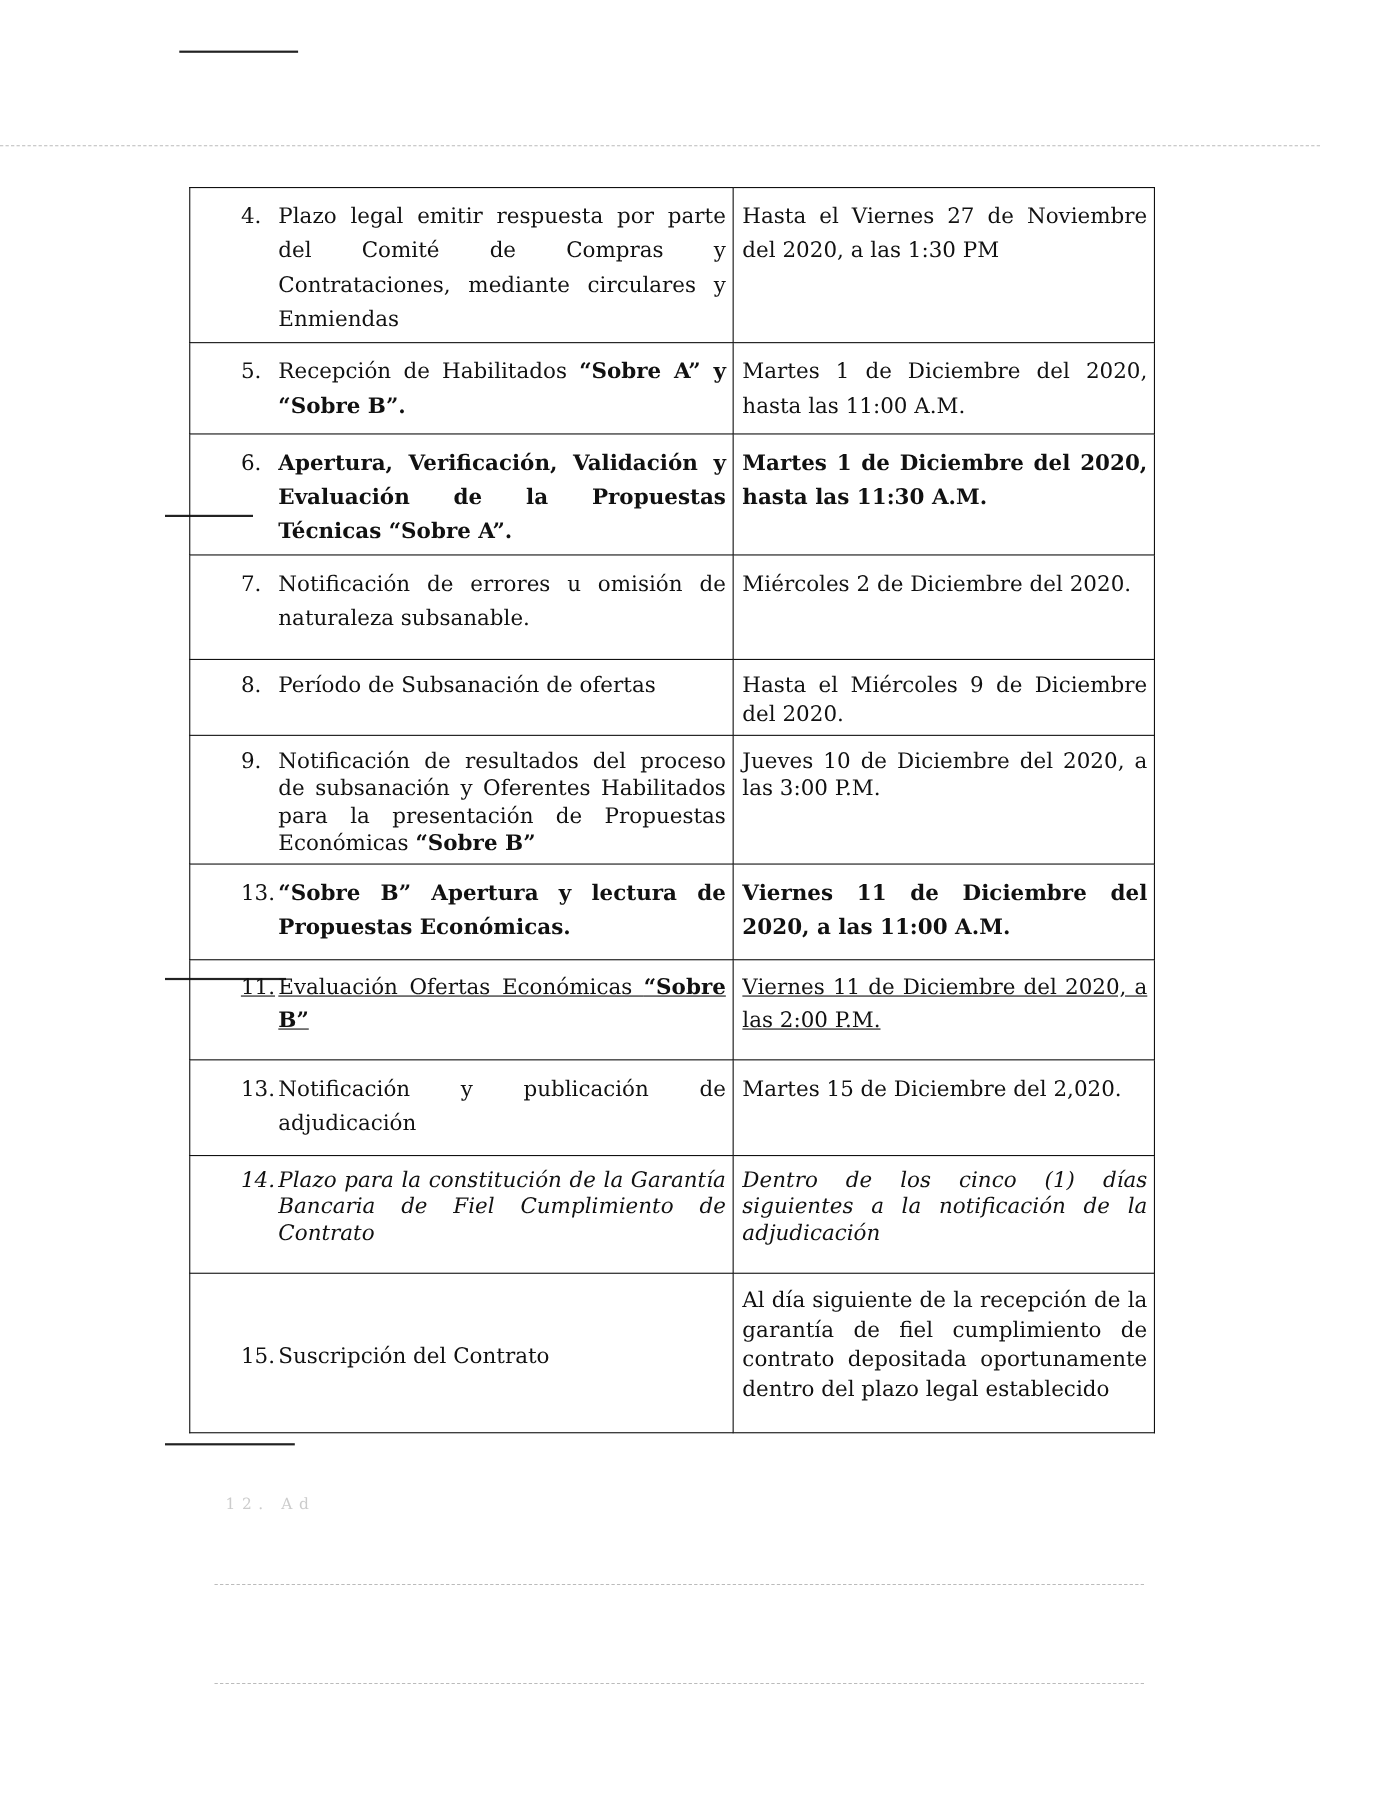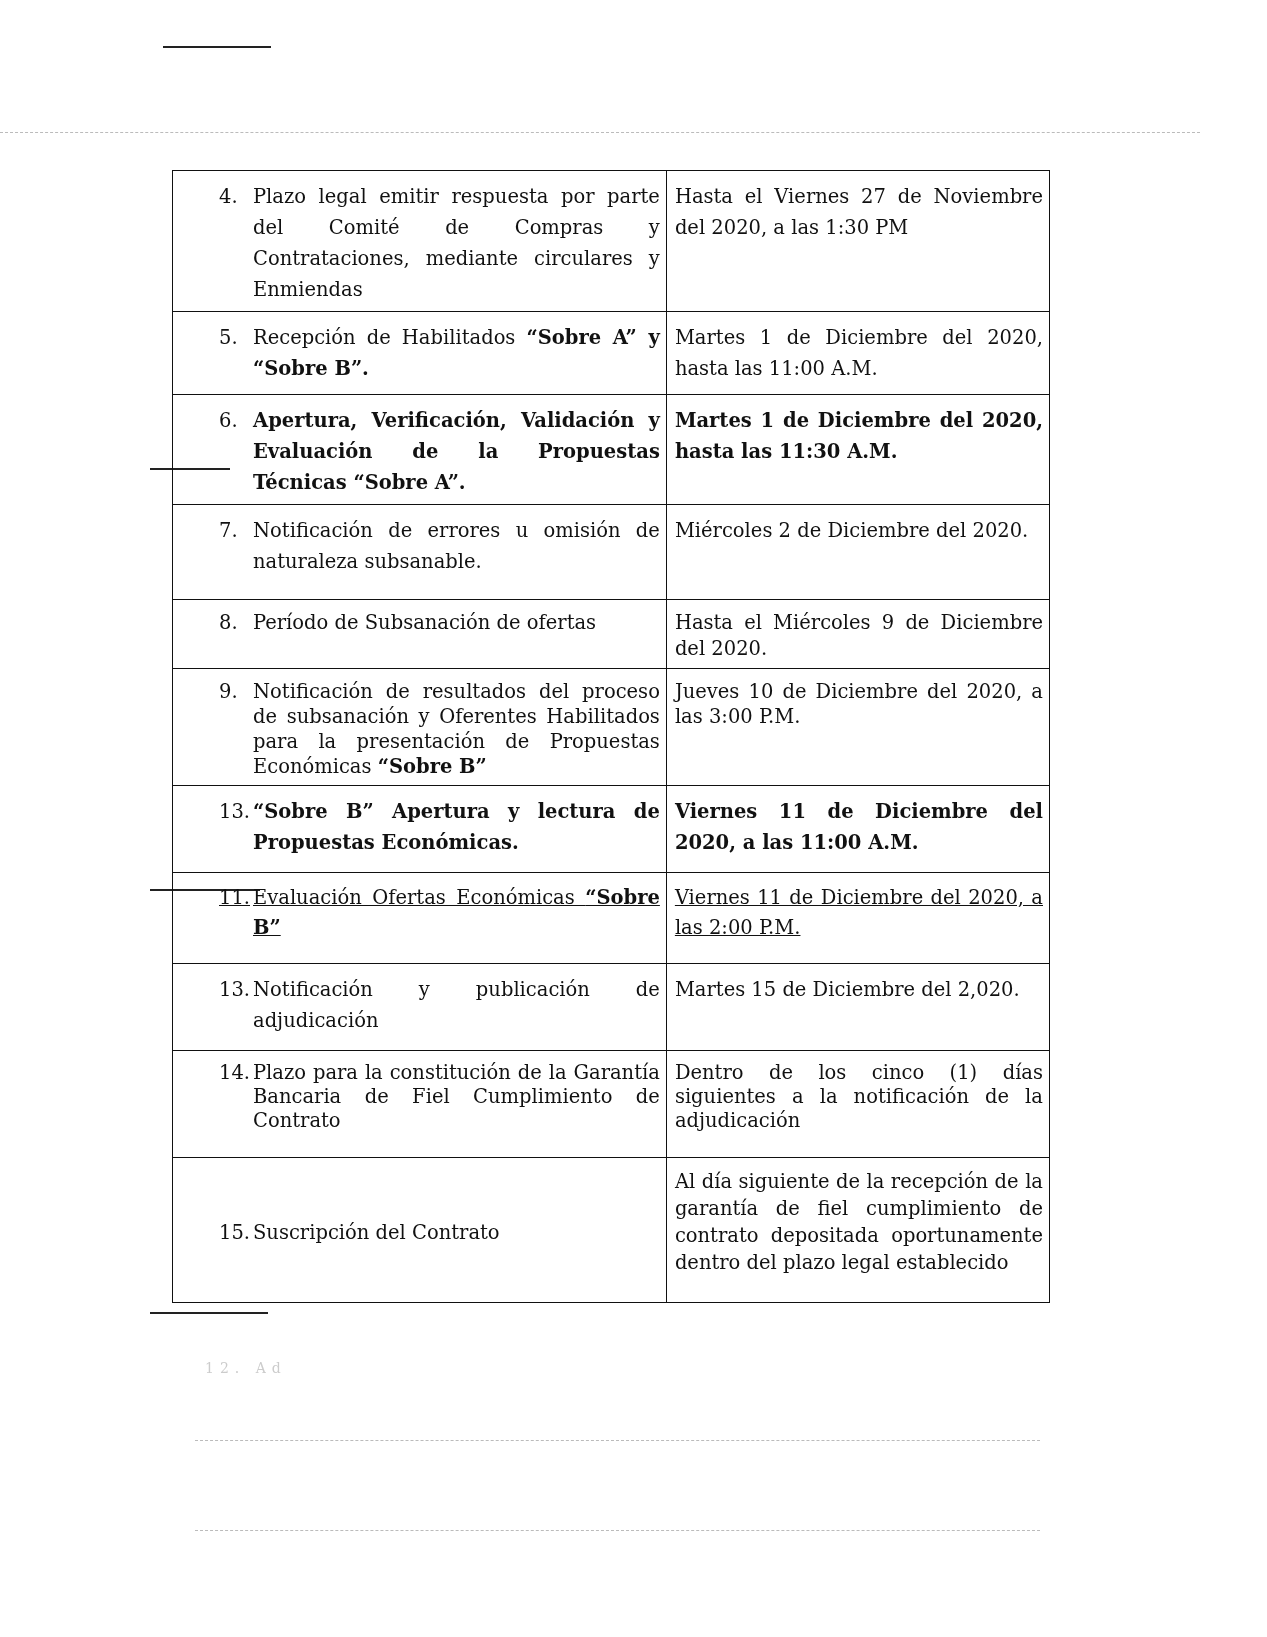--- a/index.html
+++ b/index.html
@@ -28,21 +28,21 @@
   .r4 td { height: 118px; }
   .r5 td { height: 66px; }
   .r6 td { height: 82px; }
   .r7 td { height: 78px; }
   .r8 td { height: 38px; padding-top: 4px; line-height: 26px; }
   .r9 td { height: 92px; padding-top: 4px; line-height: 25px; }
   .r10 td { height: 70px; padding-top: 4px; }
   .r11 td { height: 74px; padding-top: 4px; line-height: 30px; text-decoration: underline; }
   .r12 td { height: 74px; padding-top: 6px; }
   .r13 td { height: 70px; padding-top: 6px; }
-  .r14 td { height: 90px; padding-top: 6px; line-height: 24px; }
+  .r14 td { height: 90px; padding-top: 6px; line-height: 24px; font-style: italic; }
   .r15 td { height: 128px; padding-top: 4px; line-height: 27px; margin-left: 44px; }
   .r15 td.activity { vertical-align: middle; }
   .ghost { position: absolute; color: #ccc; font-size: 14px; letter-spacing: 6px; }
 </style>
 </head>
 <body>
 
 <div class="scan-line" style="left:163px;top:46px;width:108px;height:2px;"></div>
 <div class="faint" style="left:0;top:132px;width:1200px;"></div>
 <div class="scan-line" style="left:150px;top:468px;width:80px;height:2px;"></div>

